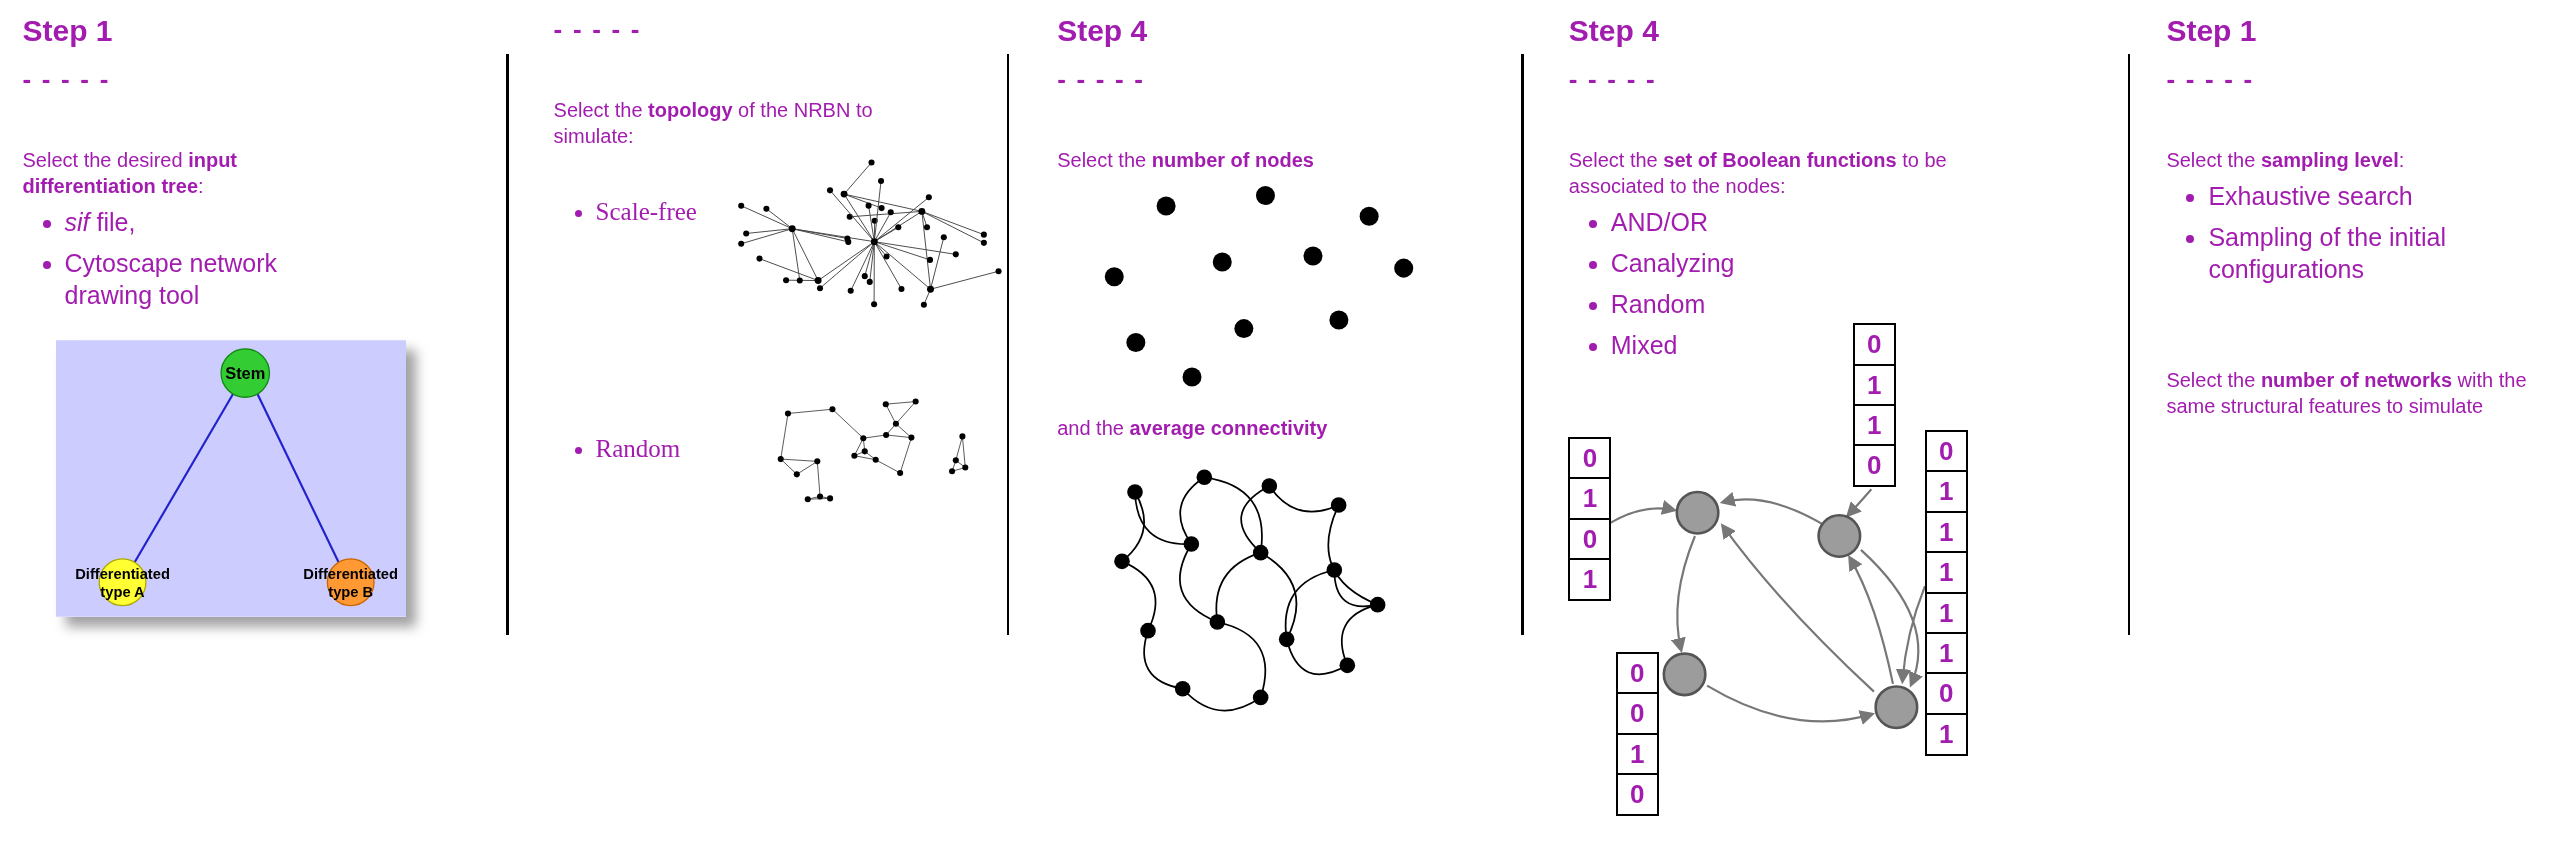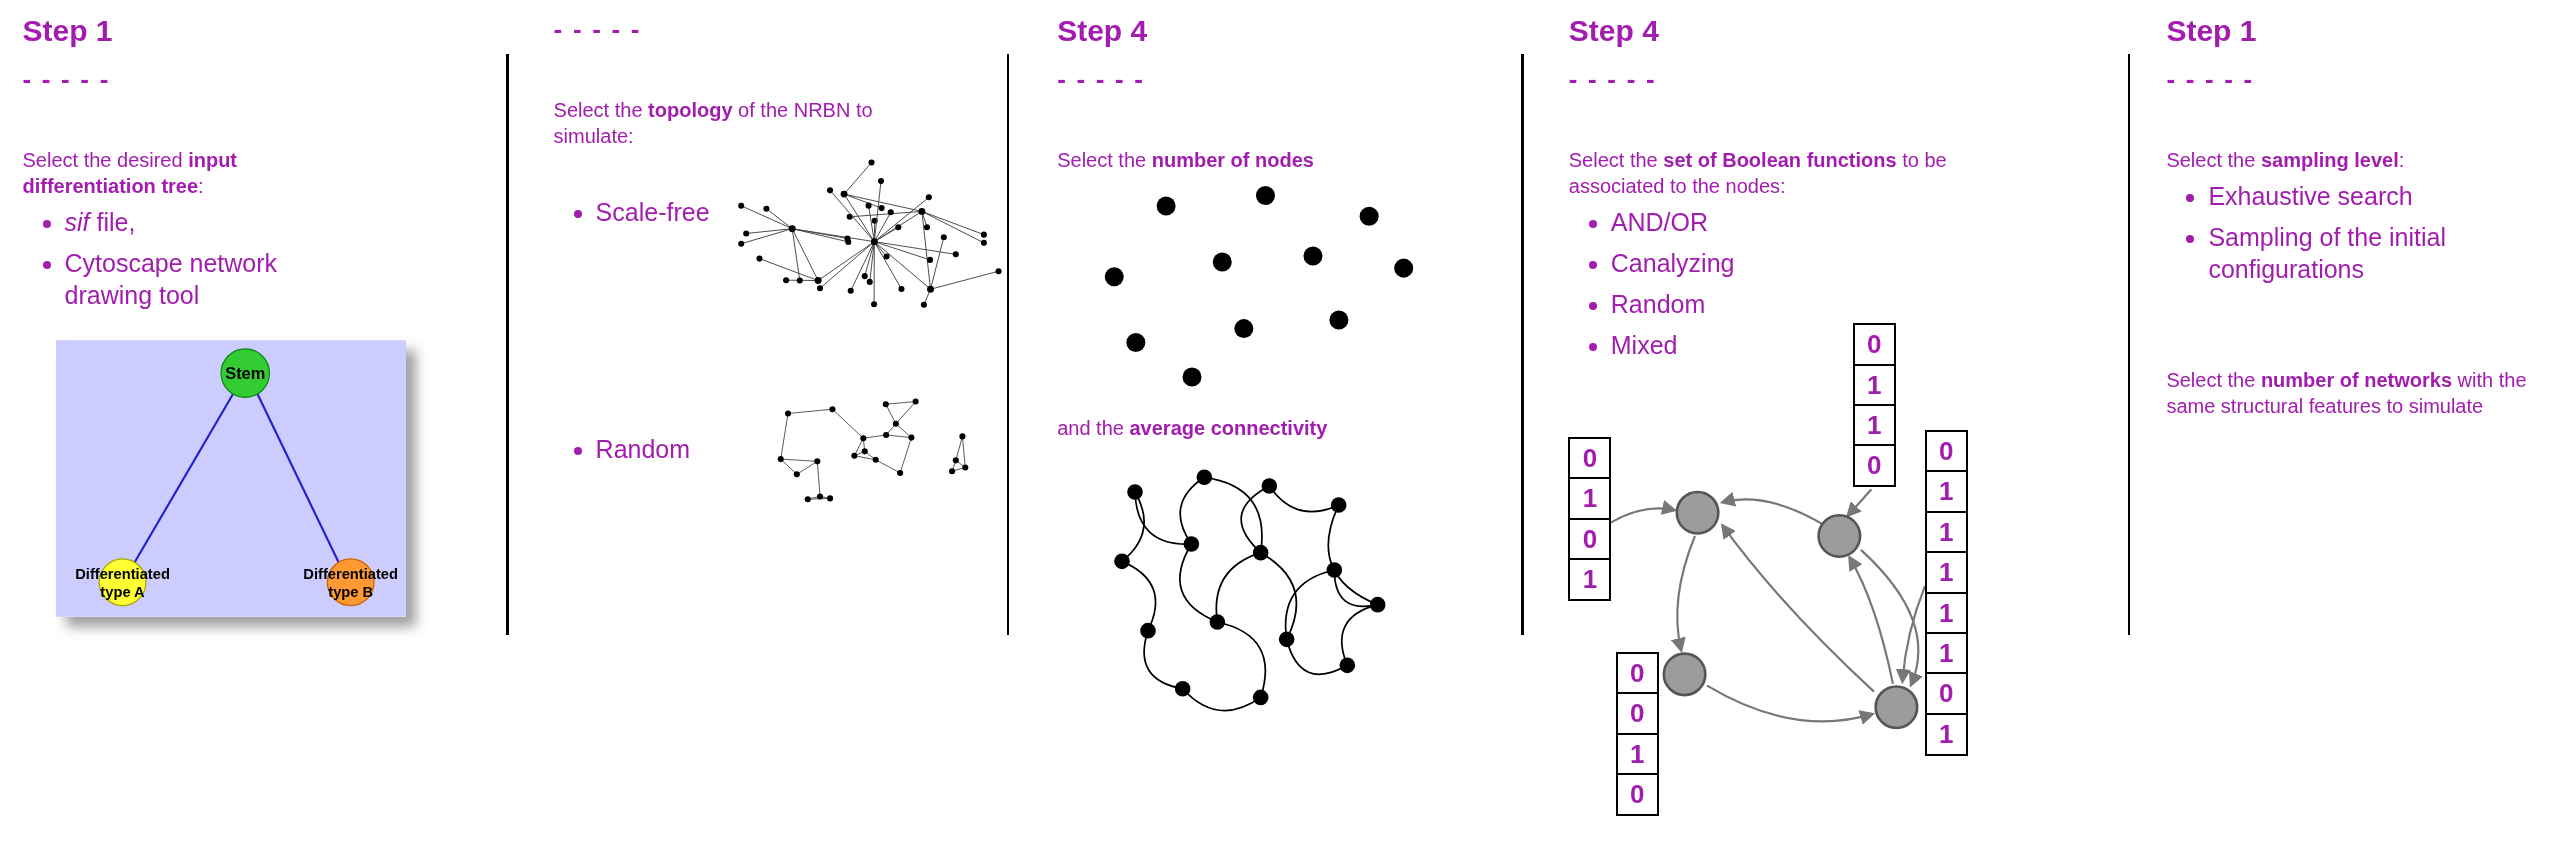--- a/index.html
+++ b/index.html
@@ -36,21 +36,21 @@
   .tree-wrap {
     width: 350px; height: 277px; margin: 28px 0 0 33px;
     box-shadow: 9.5px 9.5px 11.2px #a2a2a2;
   }
   svg text { font-family: "Liberation Sans", sans-serif; }
   .tree-label { font-size: 17px; font-weight: bold; fill: #000; }
   .stem-label { font-size: 19px; font-weight: bold; fill: #000; }
 
   
   .net-row { display: flex; align-items: flex-start; }
-  .net-row ul.bullets { width: 182px; flex: none; }
+  .net-row ul.bullets { width: 182px; flex: none; font-family: Liberation Serif, serif; }
   .net-row.row1 ul.bullets { padding-top: 35px; }
   .net-row.row2 { margin-top: 29px; }
   .net-row.row2 ul.bullets { padding-top: 62px; }
   .svg-scale-free { margin-top: -14px; }
   .svg-random { margin-left: -3.5px; }
 
   
   .svg-scatter { margin: 5.2px 0 0 5.2px; display: block; }
   .step3-second { margin-top: 19px; }
   .svg-tangle { margin: 12px 0 0 26px; display: block; }

